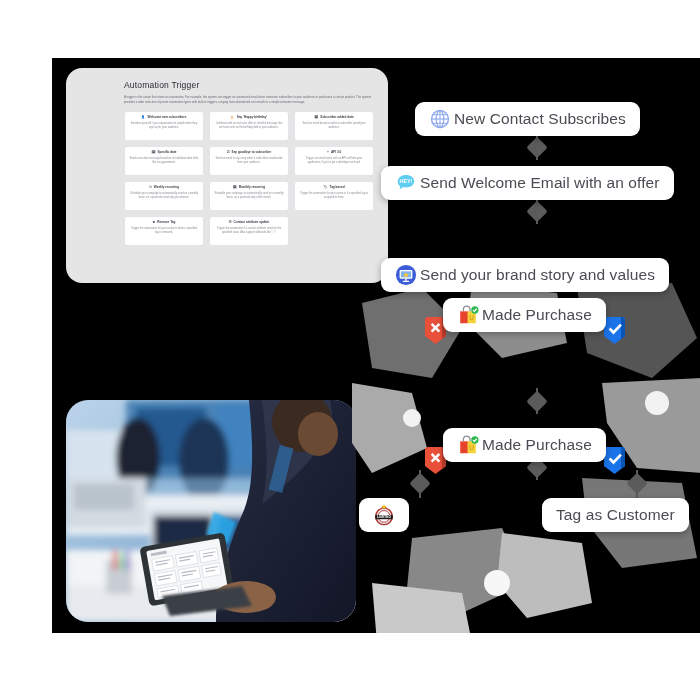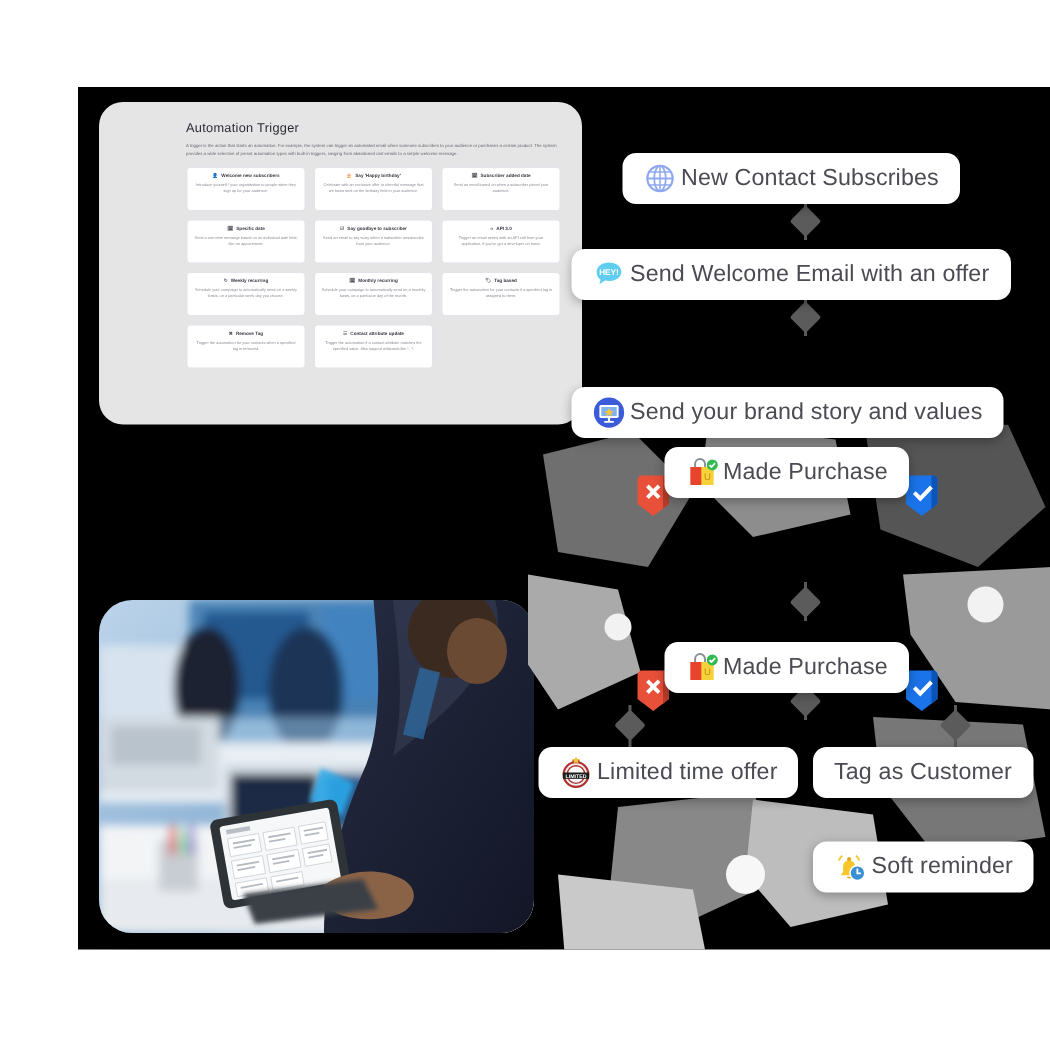--- a/index.html
+++ b/index.html
@@ -373,33 +373,20 @@
 
   <div class="node" style="left:307px;top:440px;">
     <svg class="ico" viewBox="0 0 24 24">
       <circle cx="12" cy="13.5" r="9" fill="#f0f0f0" stroke="#b03030" stroke-width="1.6"></circle>
       <circle cx="12" cy="13.5" r="6.4" fill="#fdfdfd" stroke="#b03030" stroke-width="1"></circle>
       <rect x="2.5" y="12" width="19" height="4.6" fill="#1c1c1c"></rect>
       <text x="12" y="15.7" font-size="3.8" font-weight="bold" fill="#ffffff" text-anchor="middle" font-family="Liberation Sans, sans-serif">LIMITED</text>
       <rect x="9.5" y="2.6" width="5" height="2.4" rx=".6" fill="#b03030"></rect>
       <polygon points="12,0.4 12.9,2.2 14.9,2.4 13.4,3.7 13.8,5.6 12,4.6 10.2,5.6 10.6,3.7 9.1,2.4 11.1,2.2" fill="#f2c230"></polygon>
     </svg>
-    <span class="lbl">Limited time offer</span>
   </div>
 
   <div class="node" style="left:490px;top:440px;text-align:right;">
     <span class="lbl">Tag as Customer</span>
   </div>
 
-  <div class="node" style="left:490px;top:503px;">
-    <svg class="ico" viewBox="0 0 24 24">
-      <path d="M5 18 h12 l-1.6-2.4 v-4.2 a4.4 4.4 0 0 0 -8.8 0 v4.2 z" fill="#f6c62b"></path>
-      <circle cx="11" cy="6.3" r="1.5" fill="#e3a81b"></circle>
-      <path d="M9.2 19 a1.9 1.9 0 0 0 3.6 0 z" fill="#e3a81b"></path>
-      <path d="M3.6 7.2 a6 6 0 0 1 2.4 -3.4" stroke="#f6c62b" stroke-width="1.4" fill="none"></path>
-      <path d="M18.4 7.2 a6 6 0 0 0 -2.4 -3.4" stroke="#f6c62b" stroke-width="1.4" fill="none"></path>
-      <circle cx="17" cy="16.4" r="5.4" fill="#3b8fd4" stroke="#ffffff" stroke-width="1.1"></circle>
-      <path d="M17 13 v3.6 h2.6" stroke="#ffffff" stroke-width="1.3" fill="none"></path>
-    </svg>
-    <span class="lbl">Soft reminder</span>
-  </div>
 
 </div>
 
 </body></html>

